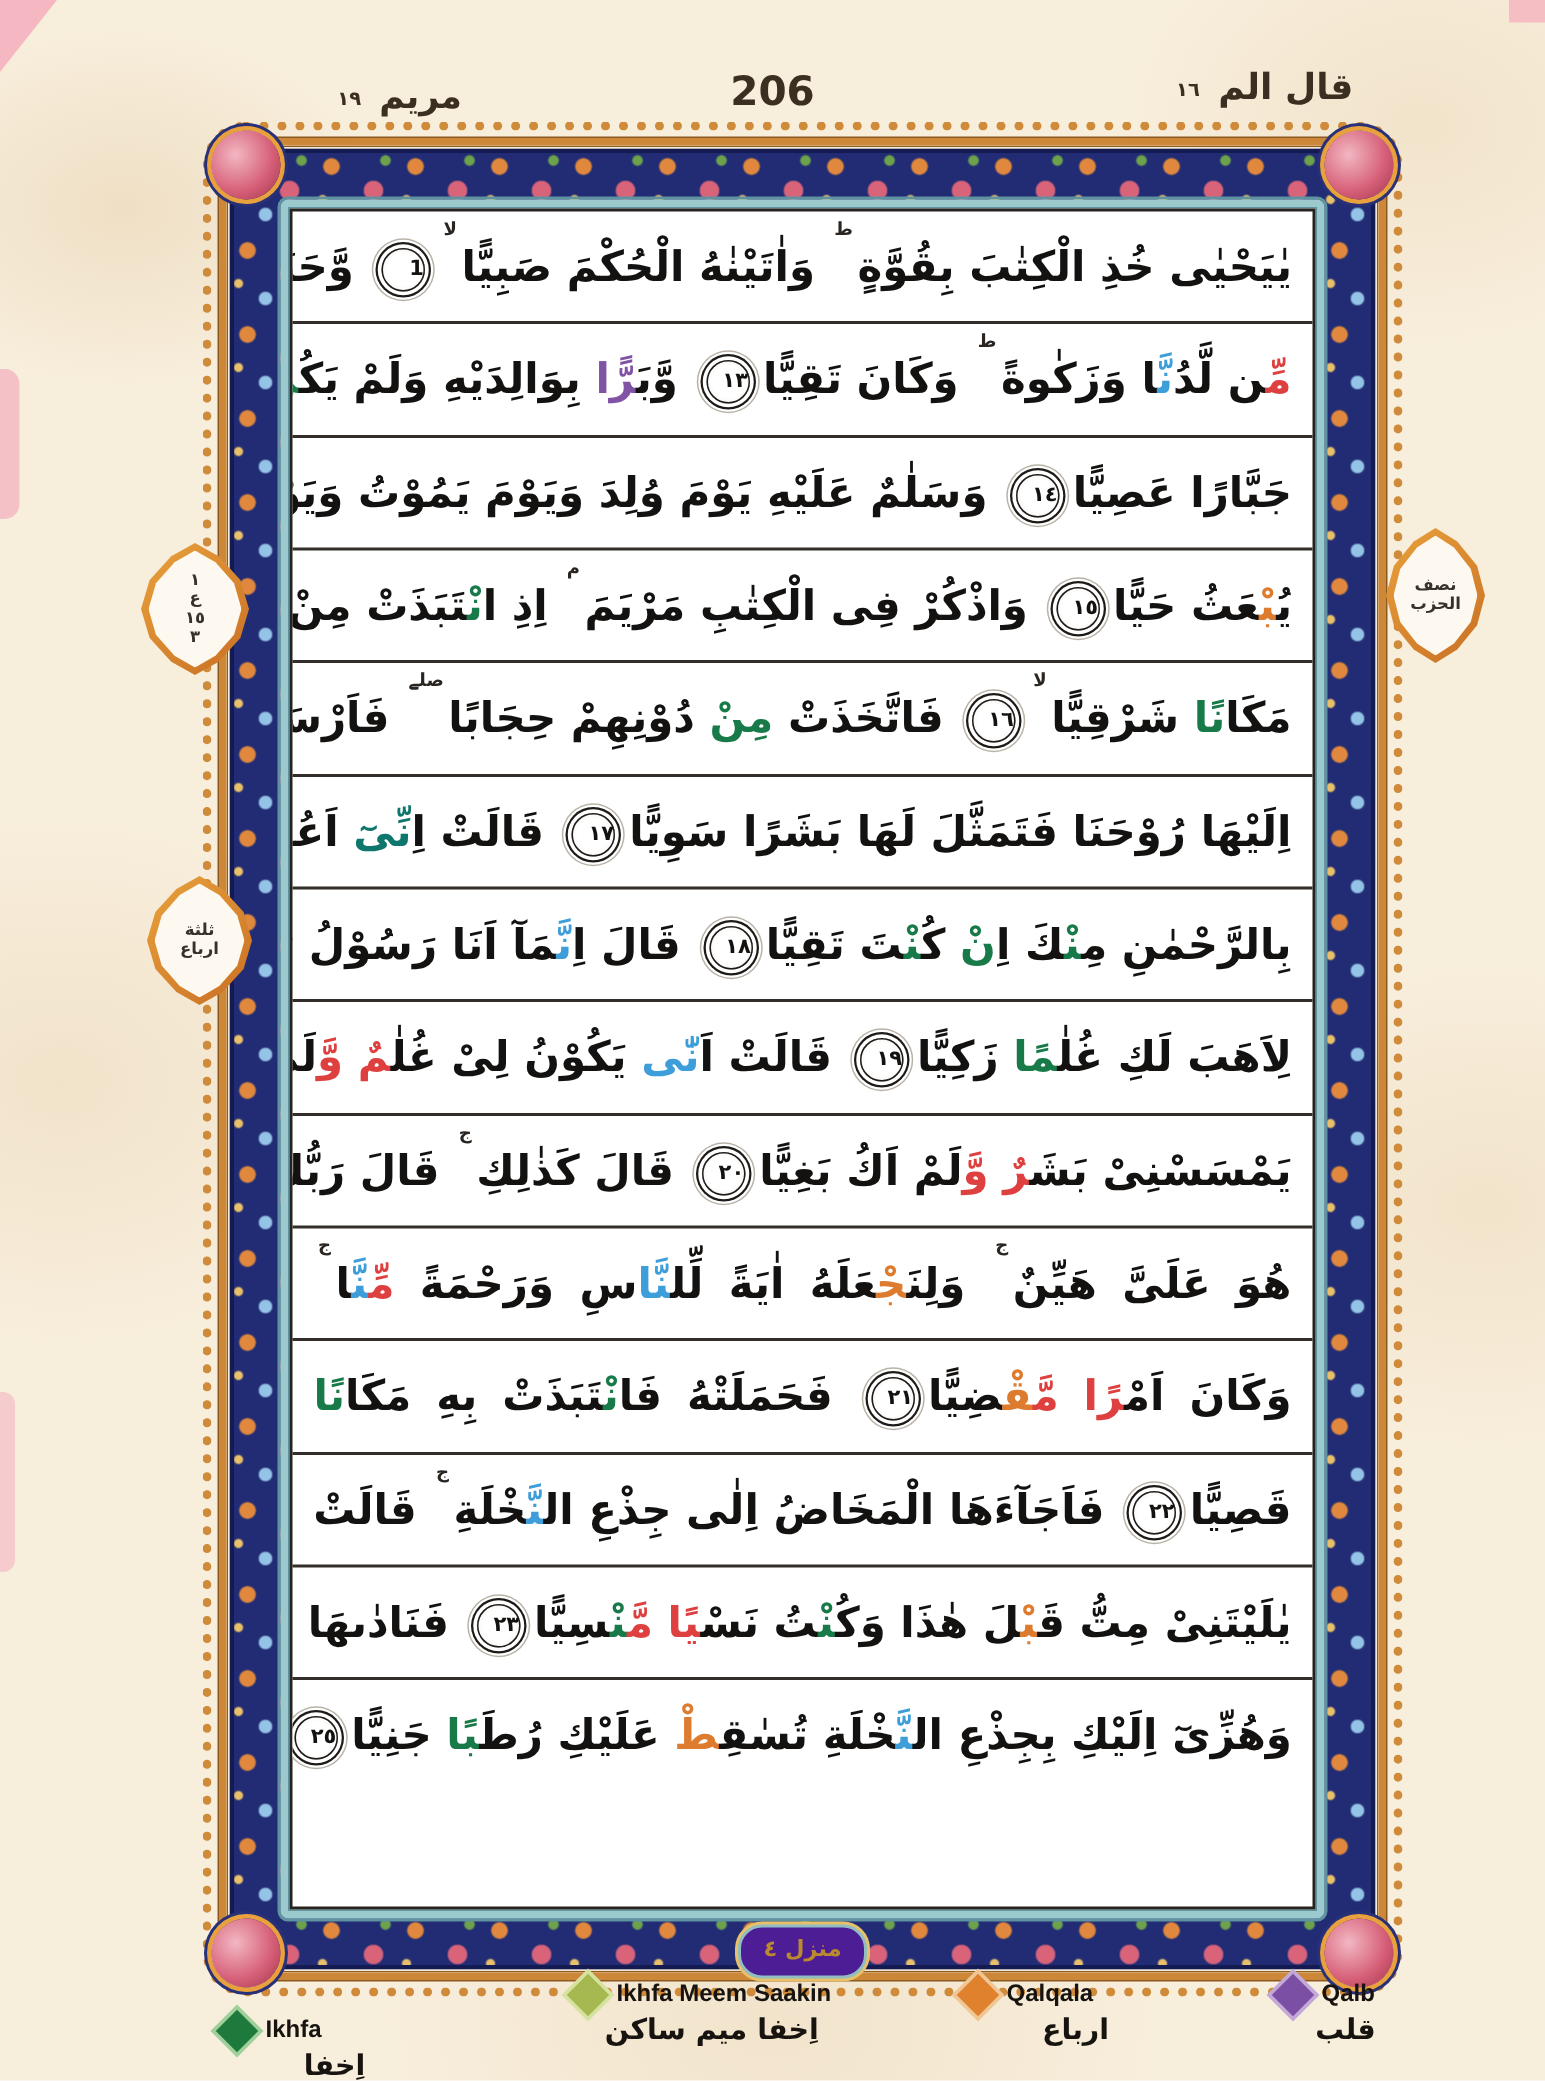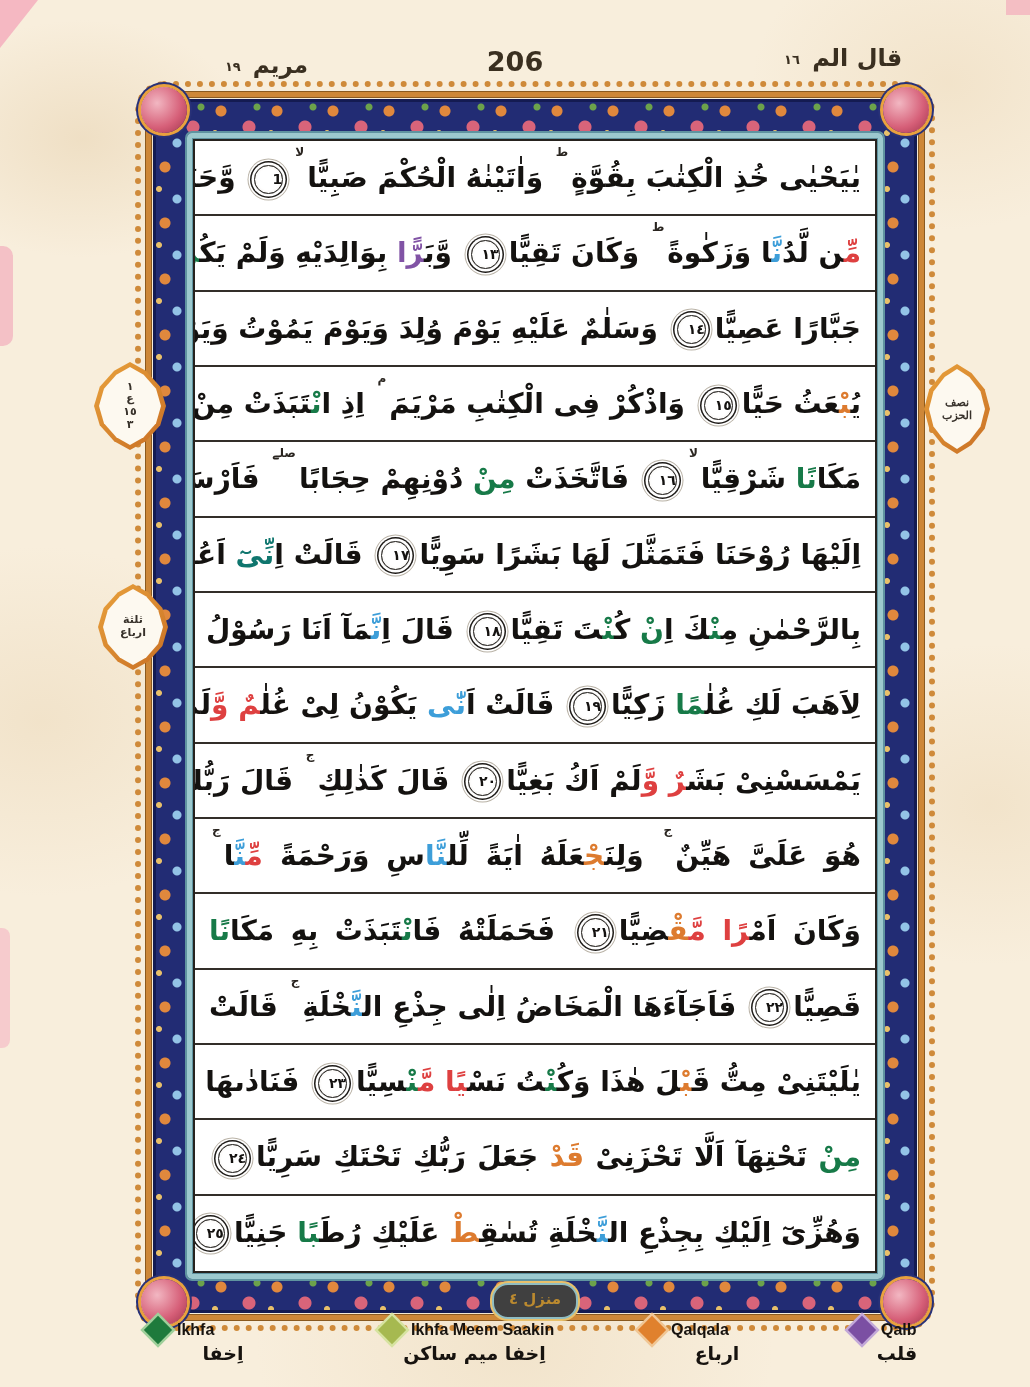--- a/index.html
+++ b/index.html
@@ -61,49 +61,49 @@
   .seg{white-space:nowrap;}
   .verse-badge{display:inline-block;width:27px;height:27px;line-height:27px;border-radius:50%;
     border:1px solid #1d1a17;background:radial-gradient(#ffffff 55%, #efece6);
     box-shadow:0 0 0 2.5px #fff, 0 0 0 4px #1d1a17, 0 0 0 5.5px #fff, 0 0 0 6.5px #b9b2a6;
     font-size:14px;font-weight:bold;text-align:center;vertical-align:middle;margin:0 9px;color:#141210;}
   .waqf{display:inline-block;font-size:12px;font-weight:bold;vertical-align:top;
     position:relative;top:4px;margin:0 3px;color:#2a2520;line-height:14px;}
 
   
   .manzil{position:absolute;left:50%;bottom:-4px;transform:translateX(-50%);
-    width:82px;height:32px;background:#404040;border:2px solid #8fbdc2;border-radius:16px;
+    width:82px;height:32px;background:#4c1d95;border:2px solid #8fbdc2;border-radius:16px;
     box-shadow:0 0 0 2px #e8c06a;color:#bb8a2f;font-size:15px;font-weight:bold;
     text-align:center;line-height:29px;direction:rtl;z-index:6;}
 
   
   .medallion{position:absolute;
     clip-path:polygon(50% 0,72% 10%,92% 28%,100% 50%,92% 72%,72% 90%,50% 100%,28% 90%,8% 72%,0 50%,8% 28%,28% 10%);
     background:linear-gradient(135deg,#e9a23c,#c96f24);}
   .medallion .inner{position:absolute;inset:5px;background:#fdf9f0;
     clip-path:polygon(50% 0,72% 10%,92% 28%,100% 50%,92% 72%,72% 90%,50% 100%,28% 90%,8% 72%,0 50%,8% 28%,28% 10%);
     display:flex;flex-direction:column;align-items:center;justify-content:center;
     color:#37312a;font-weight:bold;direction:rtl;}
   .medallion .inner span{display:block;line-height:1.15;}
   .med-left-upper{left:94px;top:362px;width:72px;height:88px;}
   .med-left-upper .inner span{font-size:11px;}
   .med-left-lower{left:98px;top:584px;width:70px;height:86px;}
   .med-left-lower .inner span{font-size:11px;}
-  .med-right{left:924px;top:364px;width:66px;height:90px;font-family:Liberation Serif, serif;}
+  .med-right{left:924px;top:352px;width:66px;height:90px;}
   .med-right .inner span{font-size:11px;}
 
   
   .legend-item{position:absolute;top:1320px;width:220px;}
   .legend-item .row{display:flex;align-items:center;gap:9px;}
   .diamond{width:20px;height:20px;transform:rotate(45deg);flex:0 0 auto;}
   .legend-en{font-family:"Liberation Sans","DejaVu Sans",sans-serif;font-weight:bold;
     font-size:16px;color:#17130f;}
   .legend-ar{direction:rtl;text-align:center;font-size:19px;font-weight:bold;color:#17130f;
     margin-top:2px;width:150px;}
-  .li-1{left:148px;} .li-2{left:382px;} .li-3{left:642px;} .li-4{left:852px;}
+  .li-1{left:148px;margin-top:24px;} .li-2{left:382px;} .li-3{left:642px;} .li-4{left:852px;}
   .li-2 .legend-ar{width:185px;}
   .li-4 .legend-ar{width:90px;}
 </style>
 </head>
 <body>
 
 <div class="texture"></div>
 <div class="pink p1"></div>
 <div class="pink p2"></div>
 <div class="pink p3"></div>
@@ -134,21 +134,20 @@
         <div class="qline"><span class="seg" style="color: rgb(20, 18, 16);">يُ</span><span class="seg" style="color: rgb(221, 123, 47);">بْ</span><span class="seg" style="color: rgb(20, 18, 16);">عَثُ حَيًّا</span><span class="verse-badge">١٥</span><span class="seg" style="color: rgb(20, 18, 16);"> وَاذْكُرْ فِى الْكِتٰبِ مَرْيَمَ</span><span class="waqf">م</span><span class="seg" style="color: rgb(20, 18, 16);"> اِذِ ا</span><span class="seg" style="color: rgb(23, 122, 72);">نْ</span><span class="seg" style="color: rgb(20, 18, 16);">تَبَذَتْ مِنْ اَهْلِهَا</span></div>
         <div class="qline"><span class="seg" style="color: rgb(20, 18, 16);">مَكَا</span><span class="seg" style="color: rgb(23, 122, 72);">نًا</span><span class="seg" style="color: rgb(20, 18, 16);"> شَرْقِيًّا</span><span class="waqf">لا</span><span class="verse-badge">١٦</span><span class="seg" style="color: rgb(20, 18, 16);"> فَاتَّخَذَتْ </span><span class="seg" style="color: rgb(23, 122, 72);">مِنْ</span><span class="seg" style="color: rgb(20, 18, 16);"> دُوْنِهِمْ حِجَابًا</span><span class="waqf">صلے</span><span class="seg" style="color: rgb(20, 18, 16);"> فَاَرْسَلْنَآ</span></div>
         <div class="qline"><span class="seg" style="color: rgb(20, 18, 16);">اِلَيْهَا رُوْحَنَا فَتَمَثَّلَ لَهَا بَشَرًا سَوِيًّا</span><span class="verse-badge">١٧</span><span class="seg" style="color: rgb(20, 18, 16);"> قَالَتْ اِ</span><span class="seg" style="color: #0f766e;">نِّىٓ</span><span class="seg" style="color: rgb(20, 18, 16);"> اَعُوْذُ</span></div>
         <div class="qline"><span class="seg" style="color: rgb(20, 18, 16);">بِالرَّحْمٰنِ مِ</span><span class="seg" style="color: rgb(23, 122, 72);">نْ</span><span class="seg" style="color: rgb(20, 18, 16);">كَ اِ</span><span class="seg" style="color: rgb(23, 122, 72);">نْ</span><span class="seg" style="color: rgb(20, 18, 16);"> كُ</span><span class="seg" style="color: rgb(23, 122, 72);">نْ</span><span class="seg" style="color: rgb(20, 18, 16);">تَ تَقِيًّا</span><span class="verse-badge">١٨</span><span class="seg" style="color: rgb(20, 18, 16);"> قَالَ اِ</span><span class="seg" style="color: rgb(61, 158, 217);">نَّ</span><span class="seg" style="color: rgb(20, 18, 16);">مَآ اَنَا رَسُوْلُ رَبِّكِ</span></div>
         <div class="qline"><span class="seg" style="color: rgb(20, 18, 16);">لِاَهَبَ لَكِ غُلٰ</span><span class="seg" style="color: rgb(23, 122, 72);">مًا</span><span class="seg" style="color: rgb(20, 18, 16);"> زَكِيًّا</span><span class="verse-badge">١٩</span><span class="seg" style="color: rgb(20, 18, 16);"> قَالَتْ اَ</span><span class="seg" style="color: rgb(61, 158, 217);">نّٰى</span><span class="seg" style="color: rgb(20, 18, 16);"> يَكُوْنُ لِىْ غُلٰ</span><span class="seg" style="color: rgb(222, 64, 64);">مٌ</span><span class="seg" style="color: rgb(20, 18, 16);"> </span><span class="seg" style="color: rgb(222, 64, 64);">وَّ</span><span class="seg" style="color: rgb(20, 18, 16);">لَمْ</span></div>
         <div class="qline"><span class="seg" style="color: rgb(20, 18, 16);">يَمْسَسْنِىْ بَشَ</span><span class="seg" style="color: rgb(222, 64, 64);">رٌ</span><span class="seg" style="color: rgb(20, 18, 16);"> </span><span class="seg" style="color: rgb(222, 64, 64);">وَّ</span><span class="seg" style="color: rgb(20, 18, 16);">لَمْ اَكُ بَغِيًّا</span><span class="verse-badge">٢٠</span><span class="seg" style="color: rgb(20, 18, 16);"> قَالَ كَذٰلِكِ</span><span class="waqf">ج</span><span class="seg" style="color: rgb(20, 18, 16);"> قَالَ رَبُّكِ</span></div>
         <div class="qline"><span class="seg" style="color: rgb(20, 18, 16);">هُوَ عَلَىَّ هَيِّنٌ</span><span class="waqf">ج</span><span class="seg" style="color: rgb(20, 18, 16);"> وَلِنَ</span><span class="seg" style="color: rgb(221, 123, 47);">جْ</span><span class="seg" style="color: rgb(20, 18, 16);">عَلَهُ اٰيَةً لِّل</span><span class="seg" style="color: rgb(61, 158, 217);">نَّا</span><span class="seg" style="color: rgb(20, 18, 16);">سِ وَرَحْمَةً </span><span class="seg" style="color: rgb(222, 64, 64);">مِّ</span><span class="seg" style="color: rgb(61, 158, 217);">نَّ</span><span class="seg" style="color: rgb(20, 18, 16);">ا</span><span class="waqf">ج</span></div>
         <div class="qline"><span class="seg" style="color: rgb(20, 18, 16);">وَكَانَ اَمْ</span><span class="seg" style="color: rgb(222, 64, 64);">رًا</span><span class="seg" style="color: rgb(20, 18, 16);"> </span><span class="seg" style="color: rgb(222, 64, 64);">مَّ</span><span class="seg" style="color: rgb(221, 123, 47);">قْ</span><span class="seg" style="color: rgb(20, 18, 16);">ضِيًّا</span><span class="verse-badge">٢١</span><span class="seg" style="color: rgb(20, 18, 16);"> فَحَمَلَتْهُ فَا</span><span class="seg" style="color: rgb(23, 122, 72);">نْ</span><span class="seg" style="color: rgb(20, 18, 16);">تَبَذَتْ بِهِ مَكَا</span><span class="seg" style="color: rgb(23, 122, 72);">نًا</span></div>
         <div class="qline"><span class="seg" style="color: rgb(20, 18, 16);">قَصِيًّا</span><span class="verse-badge">٢٢</span><span class="seg" style="color: rgb(20, 18, 16);"> فَاَجَآءَهَا الْمَخَاضُ اِلٰى جِذْعِ ال</span><span class="seg" style="color: rgb(61, 158, 217);">نَّ</span><span class="seg" style="color: rgb(20, 18, 16);">خْلَةِ</span><span class="waqf">ج</span><span class="seg" style="color: rgb(20, 18, 16);"> قَالَتْ</span></div>
         <div class="qline"><span class="seg" style="color: rgb(20, 18, 16);">يٰلَيْتَنِىْ مِتُّ قَ</span><span class="seg" style="color: rgb(221, 123, 47);">بْ</span><span class="seg" style="color: rgb(20, 18, 16);">لَ هٰذَا وَكُ</span><span class="seg" style="color: rgb(23, 122, 72);">نْ</span><span class="seg" style="color: rgb(20, 18, 16);">تُ نَسْ</span><span class="seg" style="color: rgb(222, 64, 64);">يًا</span><span class="seg" style="color: rgb(20, 18, 16);"> </span><span class="seg" style="color: rgb(222, 64, 64);">مَّ</span><span class="seg" style="color: rgb(23, 122, 72);">نْ</span><span class="seg" style="color: rgb(20, 18, 16);">سِيًّا</span><span class="verse-badge">٢٣</span><span class="seg" style="color: rgb(20, 18, 16);"> فَنَادٰىهَا</span></div>
-        <div class="qline"><span class="seg" style="color: rgb(23, 122, 72);">مِنْ</span><span class="seg" style="color: rgb(20, 18, 16);"> تَحْتِهَآ اَلَّا تَحْزَنِىْ </span><span class="seg" style="color: rgb(221, 123, 47);">قَدْ</span><span class="seg" style="color: rgb(20, 18, 16);"> جَعَلَ رَبُّكِ تَحْتَكِ سَرِيًّا</span><span class="verse-badge">٢٤</span></div>
         <div class="qline"><span class="seg" style="color: rgb(20, 18, 16);">وَهُزِّىٓ اِلَيْكِ بِجِذْعِ ال</span><span class="seg" style="color: rgb(61, 158, 217);">نَّ</span><span class="seg" style="color: rgb(20, 18, 16);">خْلَةِ تُسٰقِ</span><span class="seg" style="color: rgb(221, 123, 47);">طْ</span><span class="seg" style="color: rgb(20, 18, 16);"> عَلَيْكِ رُطَ</span><span class="seg" style="color: rgb(23, 122, 72);">بًا</span><span class="seg" style="color: rgb(20, 18, 16);"> جَنِيًّا</span><span class="verse-badge">٢٥</span></div>
       </div>
   </div>
   <div class="manzil">منزل ٤</div>
 </div>
 
 <div class="medallion med-left-upper">
   <div class="inner" id="med-left-upper">
       <span>١</span>
       <span>ع</span>

